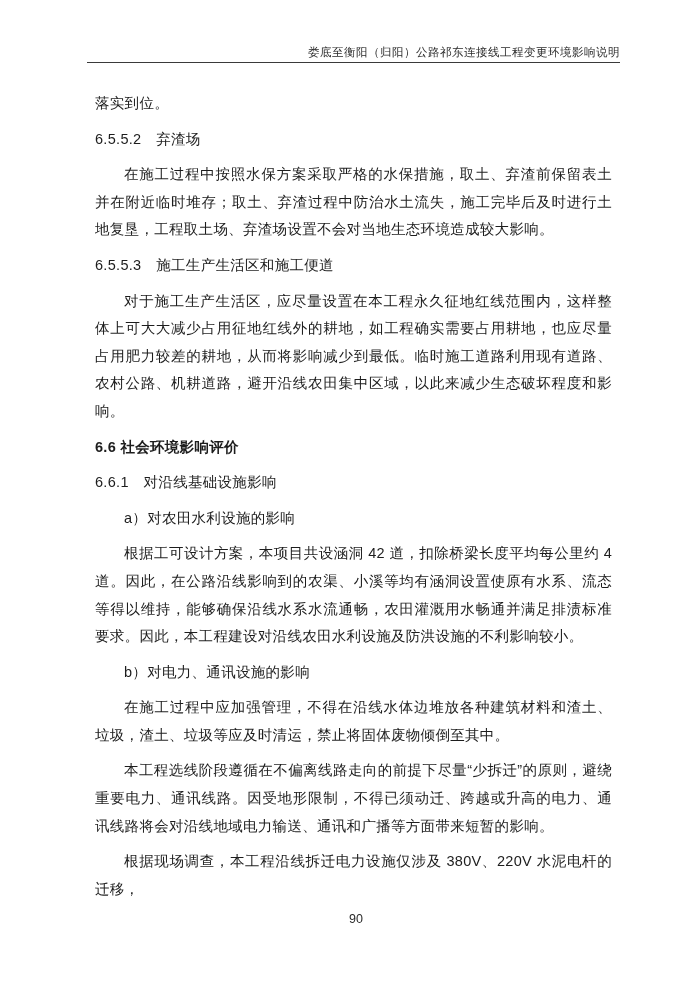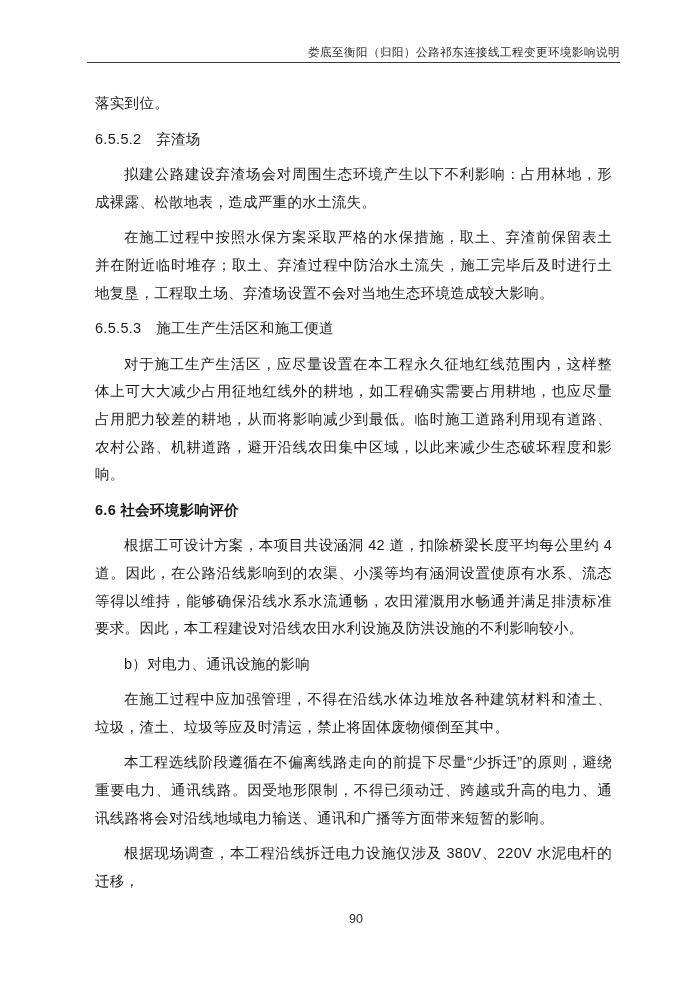--- a/index.html
+++ b/index.html
@@ -79,25 +79,26 @@
 
 <div class="page">
 
   <div class="header-text">娄底至衡阳（归阳）公路祁东连接线工程变更环境影响说明</div>
 
   <div class="header-rule"></div>
 
   <div class="doc-body">
     <p class="plain">落实到位。</p>
     <p class="heading">6.5.5.2　弃渣场</p>
-    <p class="indent">拟建公路建设弃渣场会对周围生态环境产生以下不利影响：占用林地，形成裸露、松散地表，造成严重的水土流失。</p>
     <p class="indent">在施工过程中按照水保方案采取严格的水保措施，取土、弃渣前保留表土并在附近临时堆存；取土、弃渣过程中防治水土流失，施工完毕后及时进行土地复垦，工程取土场、弃渣场设置不会对当地生态环境造成较大影响。</p>
     <p class="heading">6.5.5.3　施工生产生活区和施工便道</p>
     <p class="indent">对于施工生产生活区，应尽量设置在本工程永久征地红线范围内，这样整体上可大大减少占用征地红线外的耕地，如工程确实需要占用耕地，也应尽量占用肥力较差的耕地，从而将影响减少到最低。临时施工道路利用现有道路、农村公路、机耕道路，避开沿线农田集中区域，以此来减少生态破坏程度和影响。</p>
     <p class="heading-bold">6.6 社会环境影响评价</p>
+    <p class="heading">6.6.1　对沿线基础设施影响</p>
+    <p class="indent">a）对农田水利设施的影响</p>
     <p class="indent">根据工可设计方案，本项目共设涵洞 42 道，扣除桥梁长度平均每公里约 4 道。因此，在公路沿线影响到的农渠、小溪等均有涵洞设置使原有水系、流态等得以维持，能够确保沿线水系水流通畅，农田灌溉用水畅通并满足排渍标准要求。因此，本工程建设对沿线农田水利设施及防洪设施的不利影响较小。</p>
     <p class="indent">b）对电力、通讯设施的影响</p>
     <p class="indent">在施工过程中应加强管理，不得在沿线水体边堆放各种建筑材料和渣土、垃圾，渣土、垃圾等应及时清运，禁止将固体废物倾倒至其中。</p>
     <p class="indent">本工程选线阶段遵循在不偏离线路走向的前提下尽量“少拆迁”的原则，避绕重要电力、通讯线路。因受地形限制，不得已须动迁、跨越或升高的电力、通讯线路将会对沿线地域电力输送、通讯和广播等方面带来短暂的影响。</p>
     <p class="indent">根据现场调查，本工程沿线拆迁电力设施仅涉及 380V、220V 水泥电杆的迁移，</p>
   </div>
 
   <div class="footer">
     <span>90</span>
   </div>

